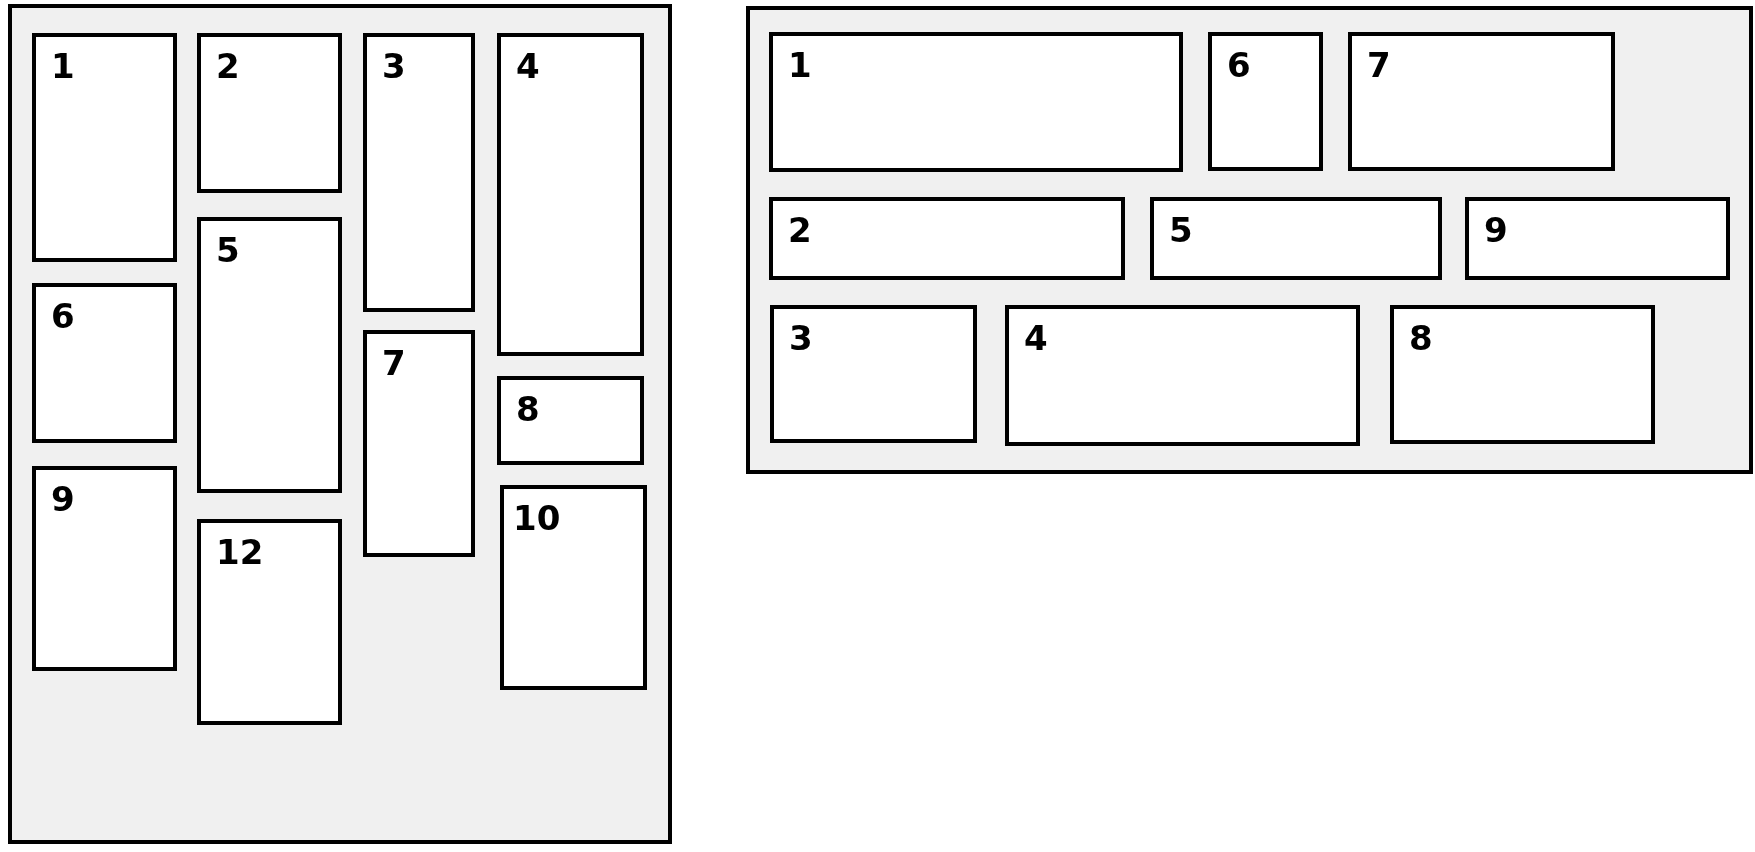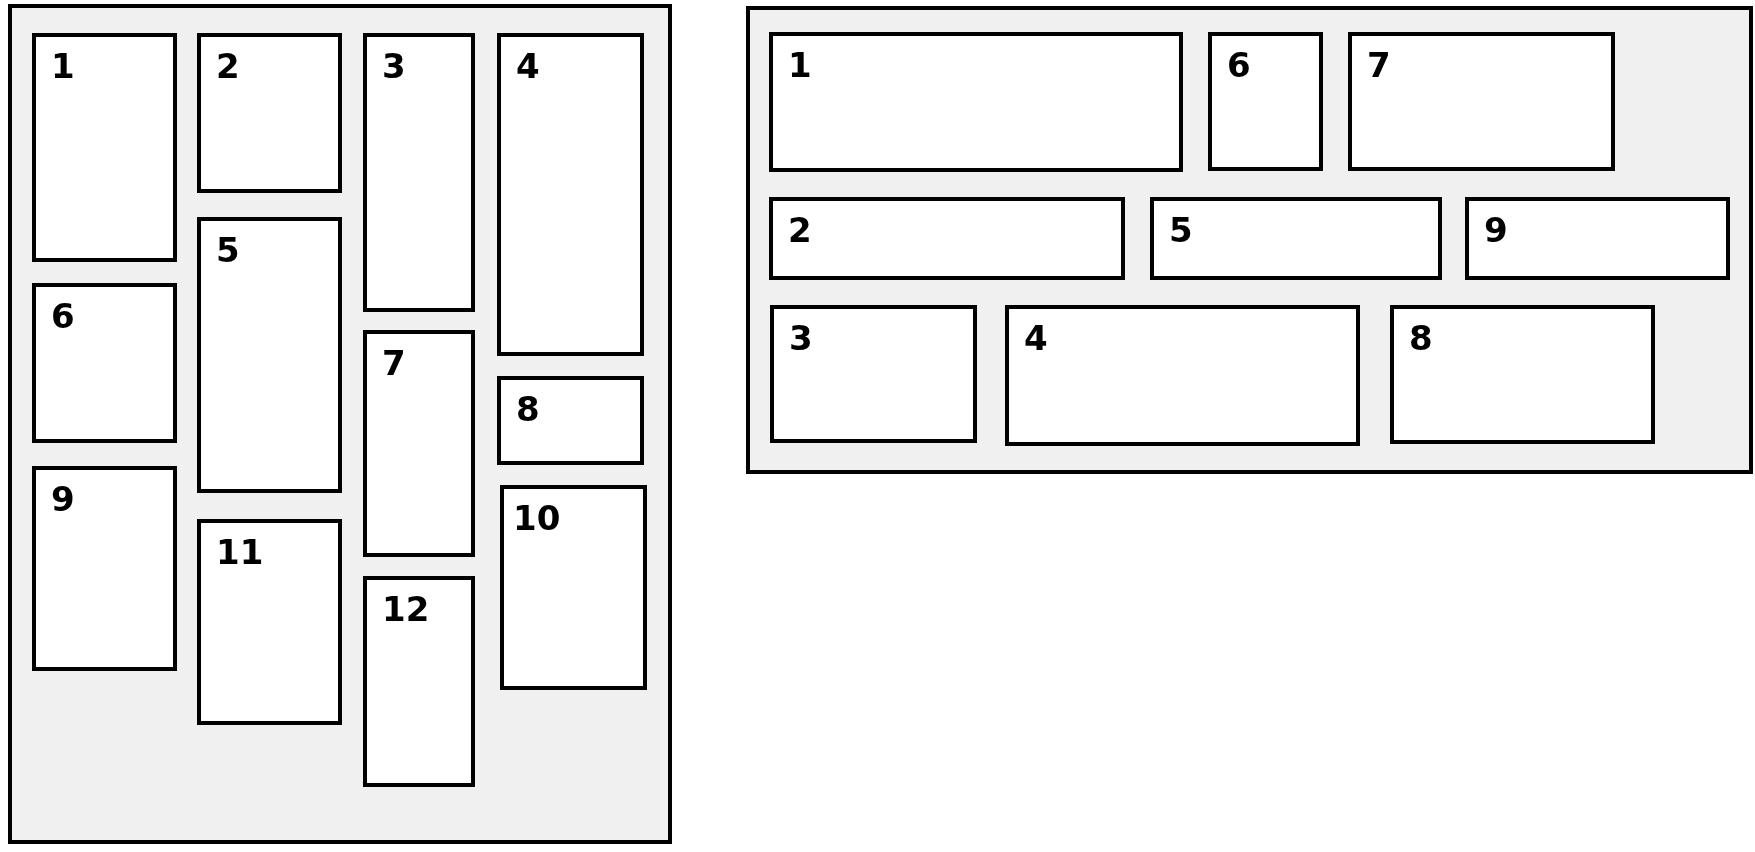--- a/index.html
+++ b/index.html
@@ -70,21 +70,20 @@
     <div class="box"><span class="lbl">1</span></div>
     <div class="box"><span class="lbl">2</span></div>
     <div class="box"><span class="lbl">3</span></div>
     <div class="box"><span class="lbl">4</span></div>
     <div class="box"><span class="lbl">5</span></div>
     <div class="box"><span class="lbl">6</span></div>
     <div class="box"><span class="lbl">7</span></div>
     <div class="box"><span class="lbl">8</span></div>
     <div class="box"><span class="lbl">9</span></div>
     <div class="box"><span class="lbl">10</span></div>
-    <div class="box"><span class="lbl">11</span></div>
     <div class="box"><span class="lbl">12</span></div>
   </div>
 
   <div class="panel" id="panel-right">
     <div class="box"><span class="lbl">1</span></div>
     <div class="box"><span class="lbl">6</span></div>
     <div class="box"><span class="lbl">7</span></div>
     <div class="box"><span class="lbl">2</span></div>
     <div class="box"><span class="lbl">5</span></div>
     <div class="box"><span class="lbl">9</span></div>

